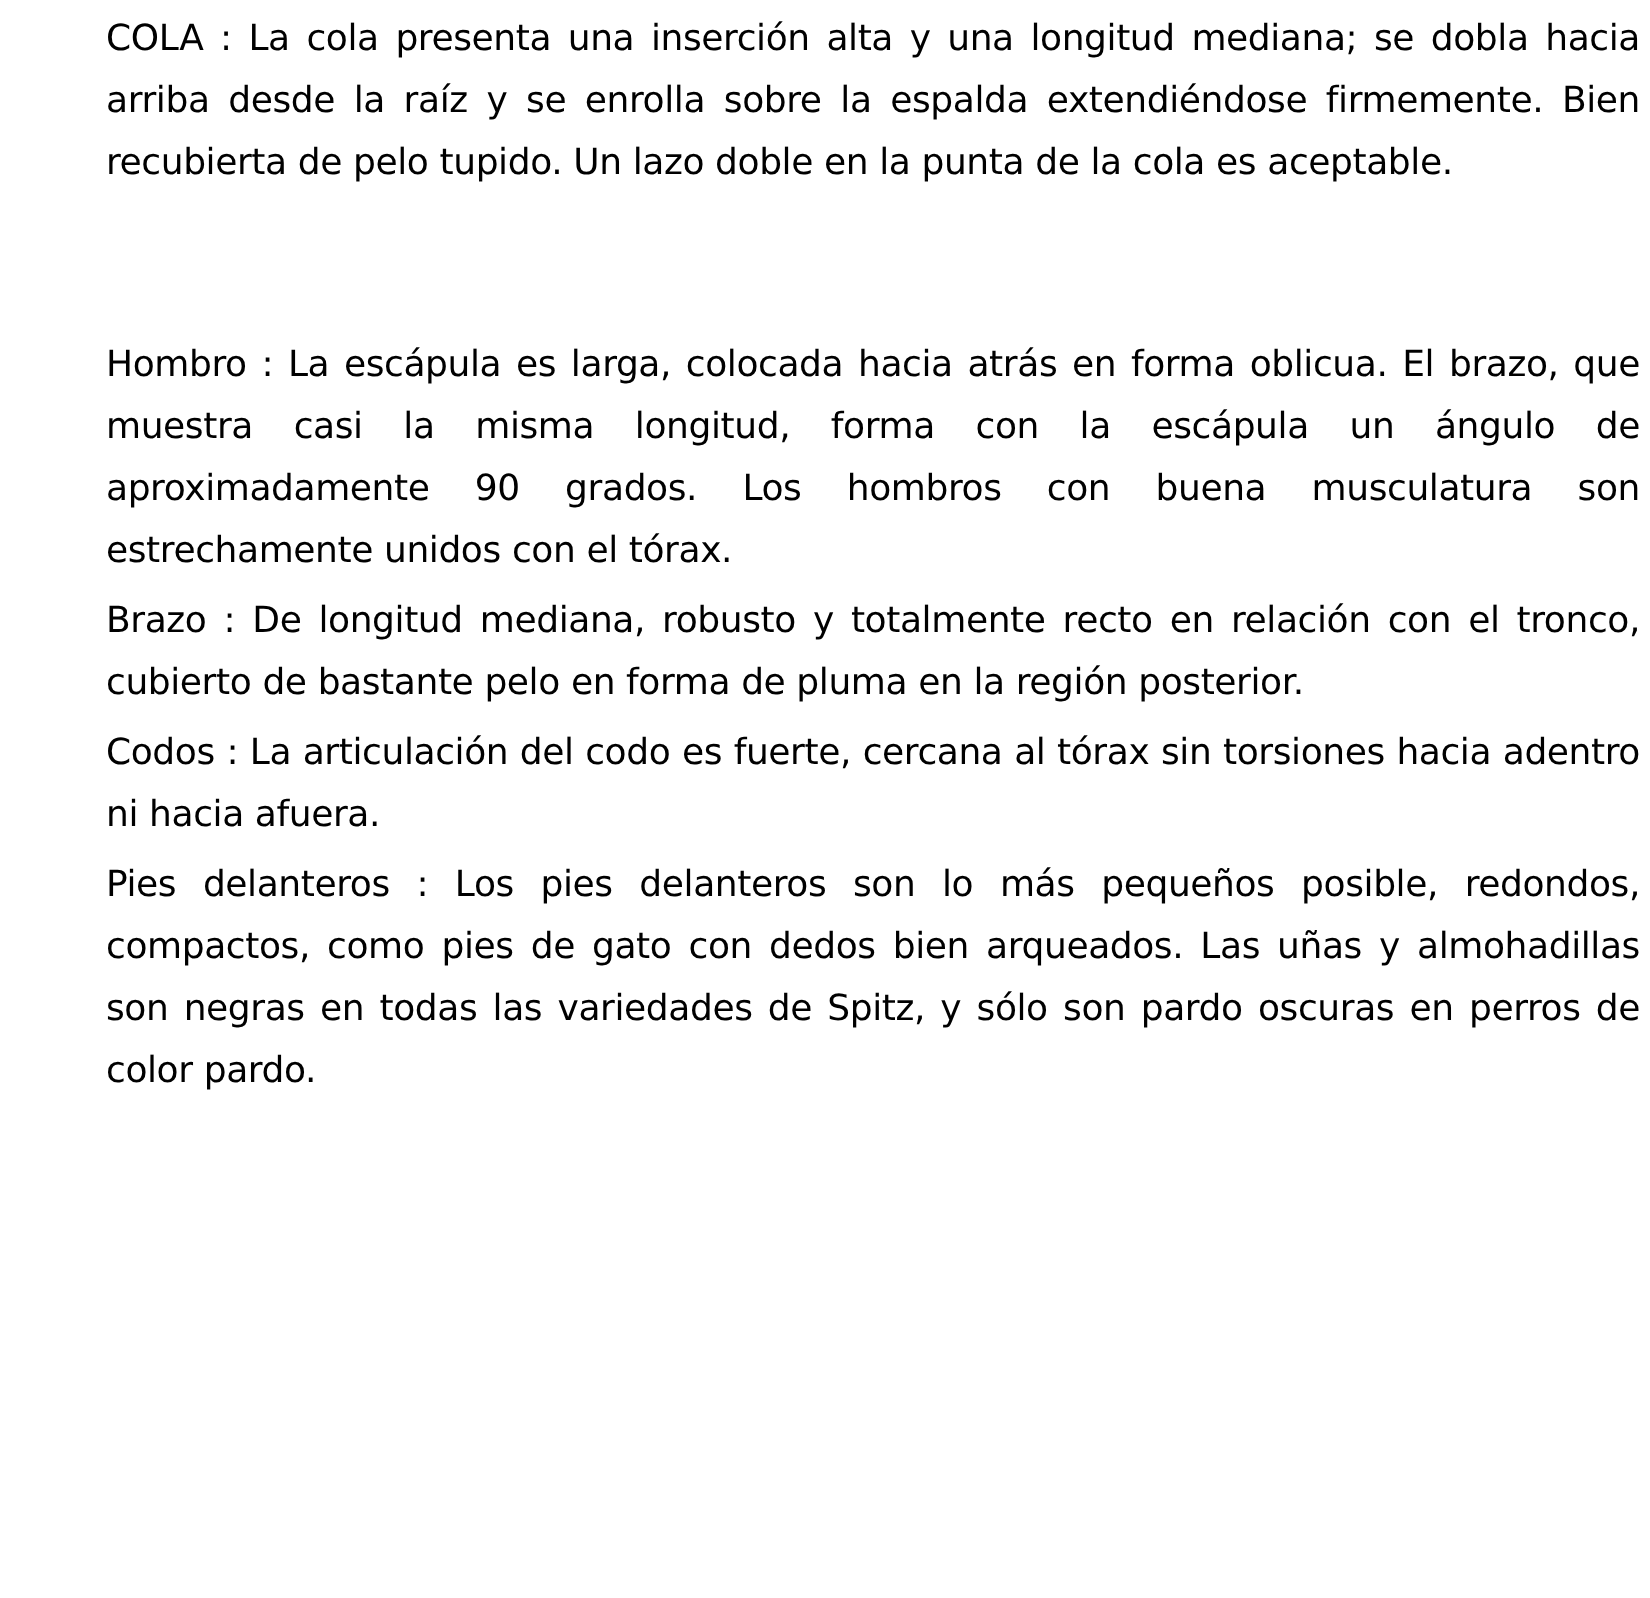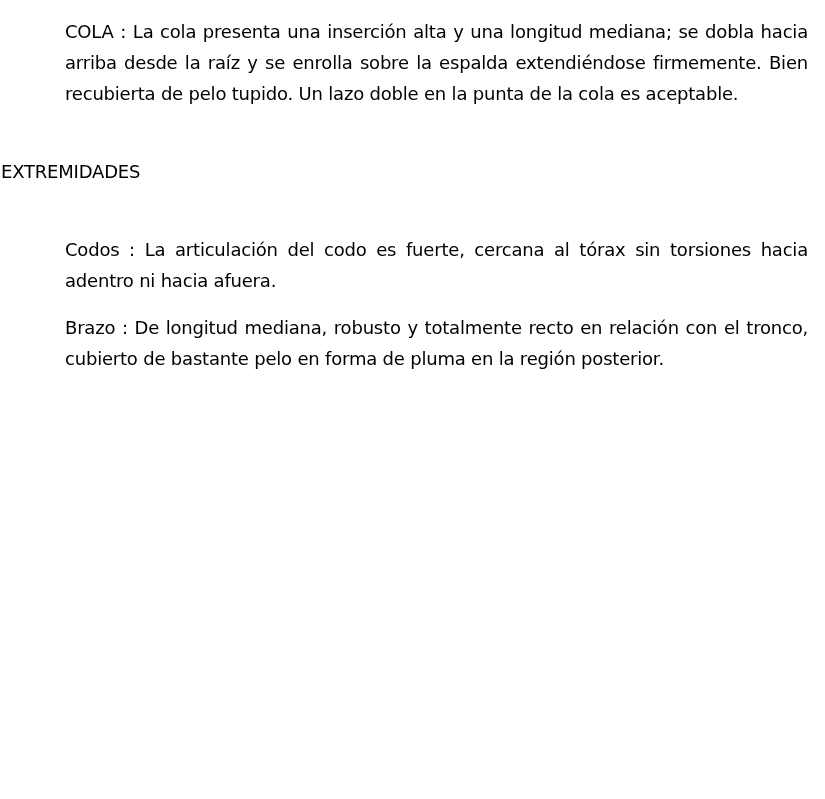--- a/index.html
+++ b/index.html
@@ -3,28 +3,29 @@
 <meta charset="utf-8">
 <style>
   html, body { margin: 0; padding: 0; background: #ffffff; }
   body { width: 825px; height: 799px; overflow: hidden; position: relative; }
   .doc {
     position: absolute; left: 1px; top: 0; width: 823px;
     font-family: "DejaVu Sans", sans-serif;
     font-size: 18px; line-height: 31px; color: #000000;
     letter-spacing: -0.2px;
   }
-  .p { margin: 16px; text-align: justify; padding-left: 48px; }
+  .p { margin: 4px; text-align: justify; padding-left: 48px; }
   .p.last { text-align-last: left; }
   .blank { height: 31px; }
   .heading { margin: 0; }
 </style>
 </head>
 <body>
 
 <div class="doc">
   <p class="p last">COLA : La cola presenta una inserción alta y una longitud mediana; se dobla hacia arriba desde la raíz y se enrolla sobre la espalda extendiéndose firmemente. Bien recubierta de pelo tupido. Un lazo doble en la punta de la cola es aceptable.</p>
   <div class="blank"></div>
-  <p class="heading">EXTREMIDADES</p>
   <div class="blank"></div>
+  <p class="p last">Hombro : La escápula es larga, colocada hacia atrás en forma oblicua. El brazo, que muestra casi la misma longitud, forma con la escápula un ángulo de aproximadamente 90 grados. Los hombros con buena musculatura son estrechamente unidos con el tórax.</p>
+  <p class="p last">Brazo : De longitud mediana, robusto y totalmente recto en relación con el tronco, cubierto de bastante pelo en forma de pluma en la región posterior.</p>
   <p class="p last">Codos : La articulación del codo es fuerte, cercana al tórax sin torsiones hacia adentro ni hacia afuera.</p>
-  <p class="p last">Brazo : De longitud mediana, robusto y totalmente recto en relación con el tronco, cubierto de bastante pelo en forma de pluma en la región posterior.</p>
+  <p class="p last">Pies delanteros : Los pies delanteros son lo más pequeños posible, redondos, compactos, como pies de gato con dedos bien arqueados. Las uñas y almohadillas son negras en todas las variedades de Spitz, y sólo son pardo oscuras en perros de color pardo.</p>
 </div>
 
 </body></html>

